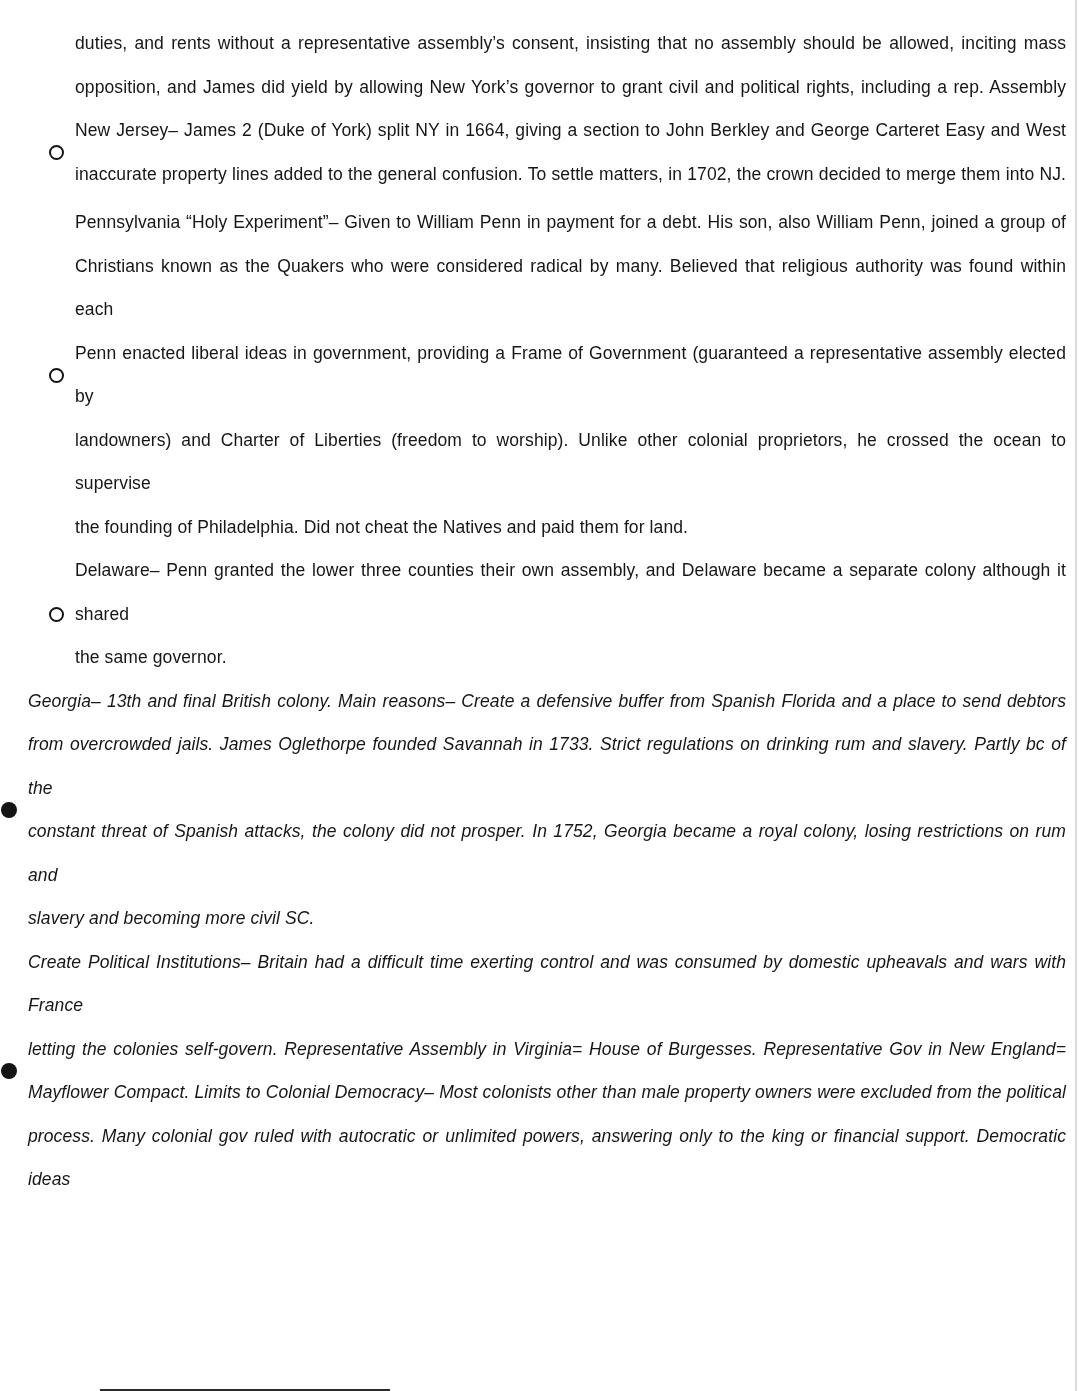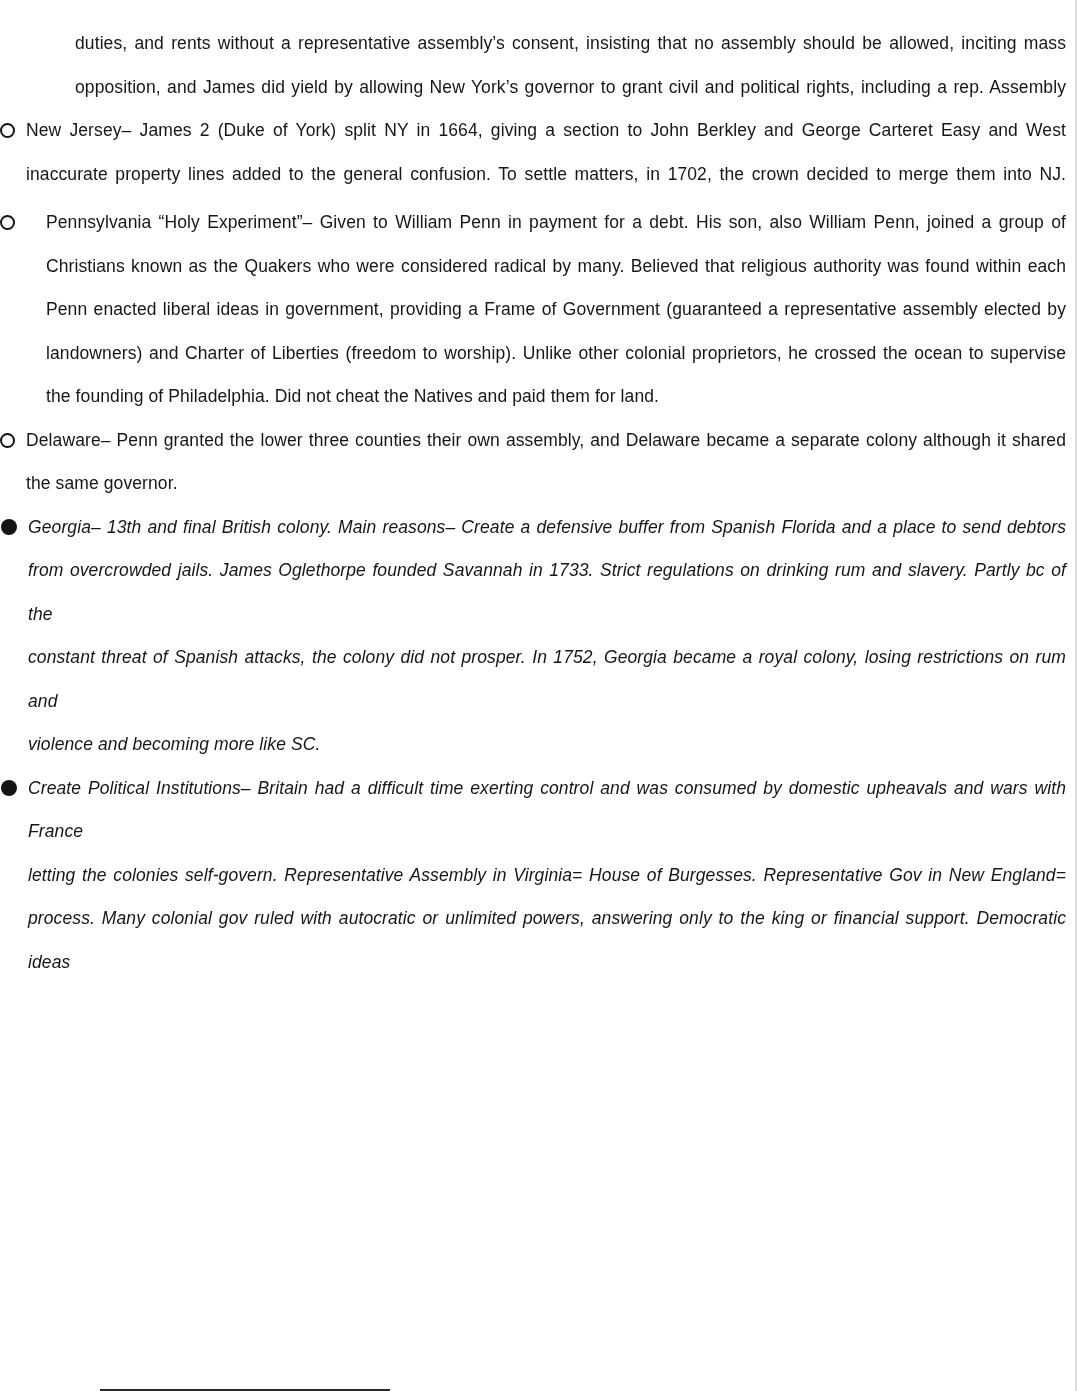--- a/index.html
+++ b/index.html
@@ -6,25 +6,25 @@
   body {
     width:1080px; height:1391px;
     background:#ffffff;
     font-family:"Liberation Sans", sans-serif;
     color:#161616;
     position:relative;
     overflow:hidden;
   }
   .page { position:absolute; inset:0; background:#ffffff; }
   .notes { padding:22px 14px 0 0; }
-  .item { display:flex; align-items:flex-start; }
+  .item { display:flex; align-items:center; }
   .item.cont   { padding-left:75px; }
-  .item.level2 { }
+  .item.level2 { padding-left:49px; }
   .item.level1 { padding-left:1px;font-style:italic; }
-  .item.gap-sm { margin-top:5px;gap:20px; }
+  .item.gap-sm { margin-top:5px; }
   .bullet {
     flex:0 0 26px;
     height:43.5px;
     display:flex; align-items:center;
   }
   .item.level1 .bullet { flex:0 0 27px; }
   .bullet-shape { border-radius:50%; box-sizing:border-box; }
   .hollow .bullet-shape { width:15px; height:15px; border:2.5px solid #141414; background:transparent; }
   .filled .bullet-shape { width:16px; height:16px; background:#141414; }
   .lines { flex:1 1 auto; min-width:0; }
@@ -92,31 +92,32 @@
     </div>
 
     <div class="item level1 filled">
       <span class="bullet">
           <span class="bullet-shape"></span>
         </span>
       <div class="lines">
         <div class="line jl">Georgia– 13th and final British colony. Main reasons– Create a defensive buffer from Spanish Florida and a place to send debtors</div>
         <div class="line jl">from overcrowded jails. James Oglethorpe founded Savannah in 1733. Strict regulations on drinking rum and slavery. Partly bc of the</div>
         <div class="line jl">constant threat of Spanish attacks, the colony did not prosper. In 1752, Georgia became a royal colony, losing restrictions on rum and</div>
-        <div class="line">violence and becoming more like SC.</div>
+        <div class="line">slavery and becoming more civil SC.</div>
       </div>
     </div>
 
     <div class="item level1 filled">
       <span class="bullet">
           <span class="bullet-shape"></span>
         </span>
       <div class="lines">
         <div class="line jl">Create Political Institutions– Britain had a difficult time exerting control and was consumed by domestic upheavals and wars with France</div>
         <div class="line jl">letting the colonies self-govern. Representative Assembly in Virginia= House of Burgesses. Representative Gov in New England=</div>
+        <div class="line jl">Mayflower Compact. Limits to Colonial Democracy– Most colonists other than male property owners were excluded from the political</div>
         <div class="line jl">process. Many colonial gov ruled with autocratic or unlimited powers, answering only to the king or financial support. Democratic ideas</div>
 
       </div>
     </div>
 
   </div>
 
   <div class="right-edge"></div>
   <div class="bottom-cutoff"></div>
 </div>

